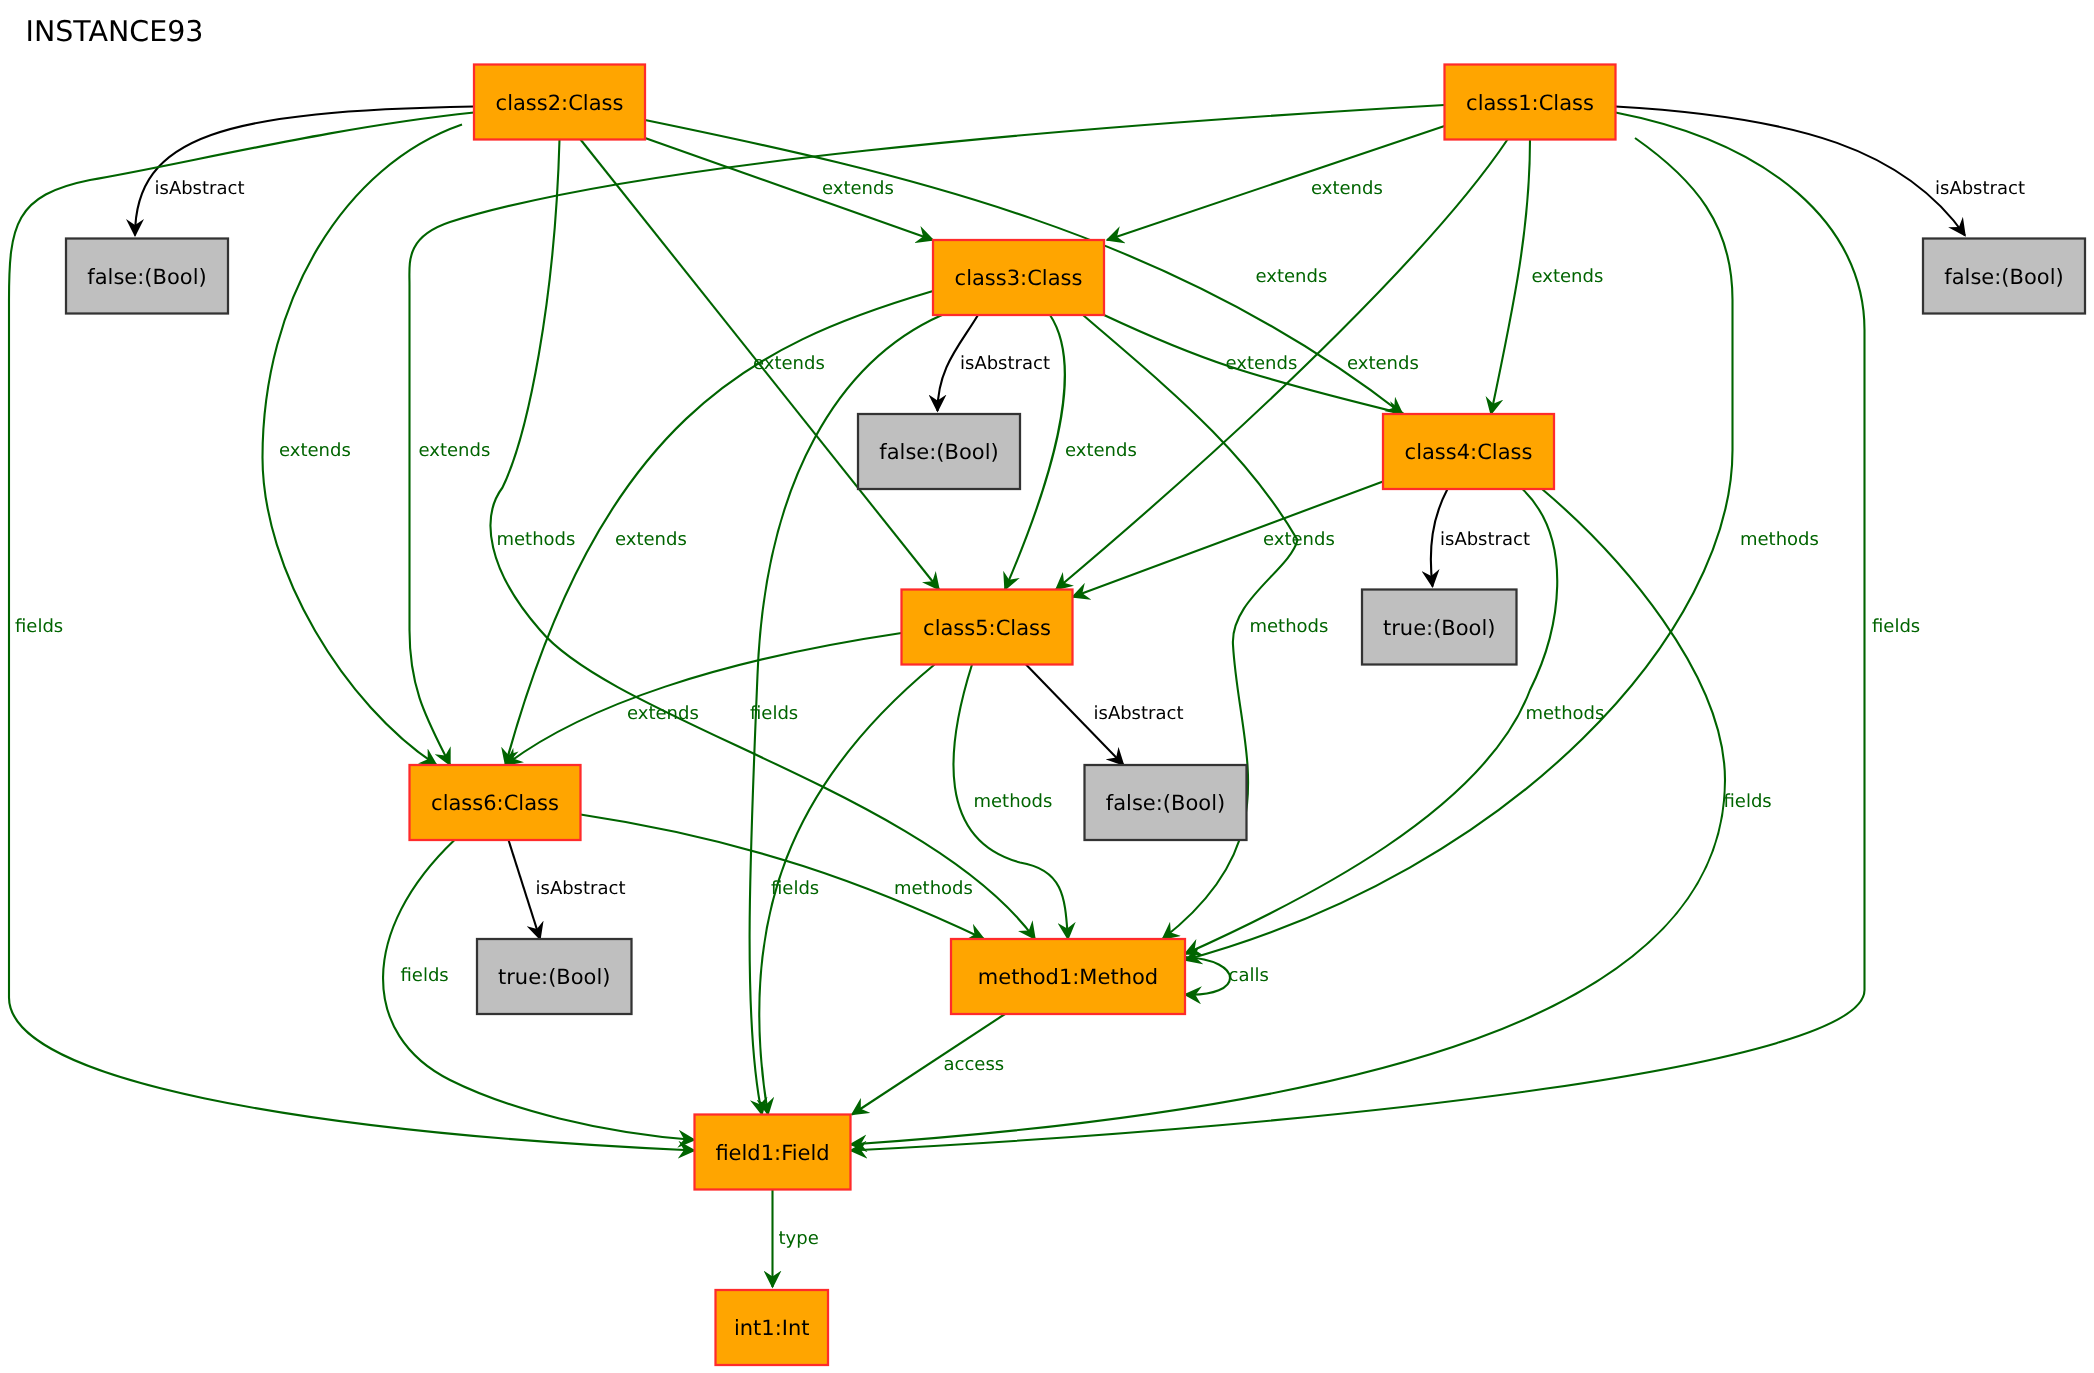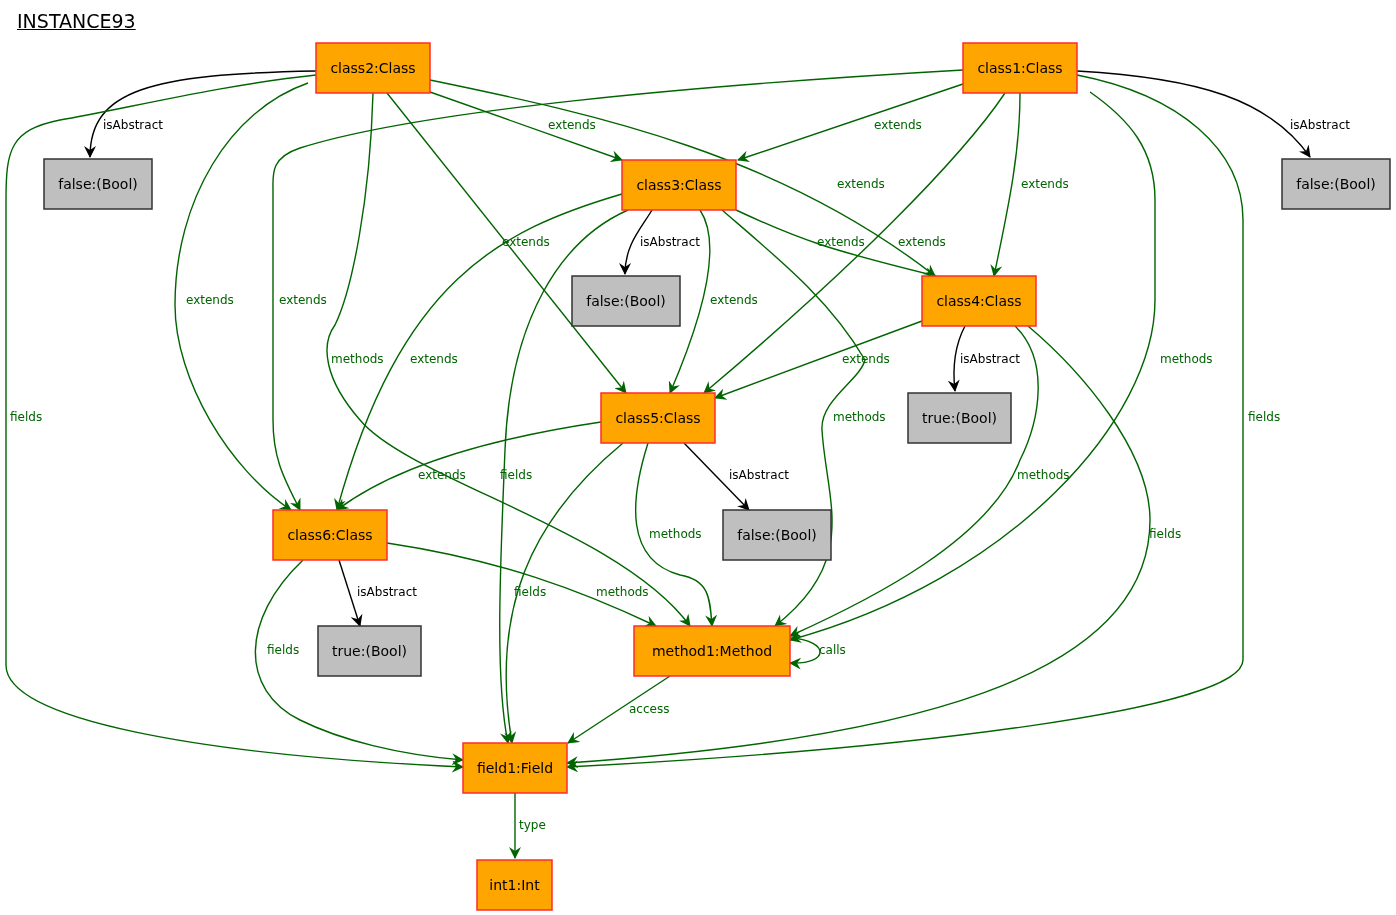--- a/index.html
+++ b/index.html
@@ -1,17 +1,17 @@
 <!DOCTYPE html>
 <html><head>
   <meta charset="utf-8">
   <style>
     html, body { margin: 0; padding: 0; background: #ffffff; }
     body { width: 1396px; height: 915px; position: relative; overflow: hidden; font-family: "DejaVu Sans", sans-serif; }
-    #title { position: absolute; left: 17px; top: 10px; font-size: 19px; color: #000; font-family: "DejaVu Sans", sans-serif; text-decoration: underline; }
+    #title { position: absolute; left: 17px; top: 10px; font-size: 19px; color: #000; font-family: "DejaVu Sans", sans-serif; }
     svg { position: absolute; left: 0; top: 0; }
     .node-rect-obj { fill: #ffa500; stroke: #ff2b2b; stroke-width: 1.5; }
     .node-rect-val { fill: #bfbfbf; stroke: #333333; stroke-width: 1.5; }
     .node-label { font-family: "DejaVu Sans", sans-serif; font-size: 14px; fill: #000; }
     .edge-label { font-family: "DejaVu Sans", sans-serif; font-size: 12px; }
     .edge { fill: none; stroke-width: 1.4; }
   </style>
 </head>
 <body>
 

